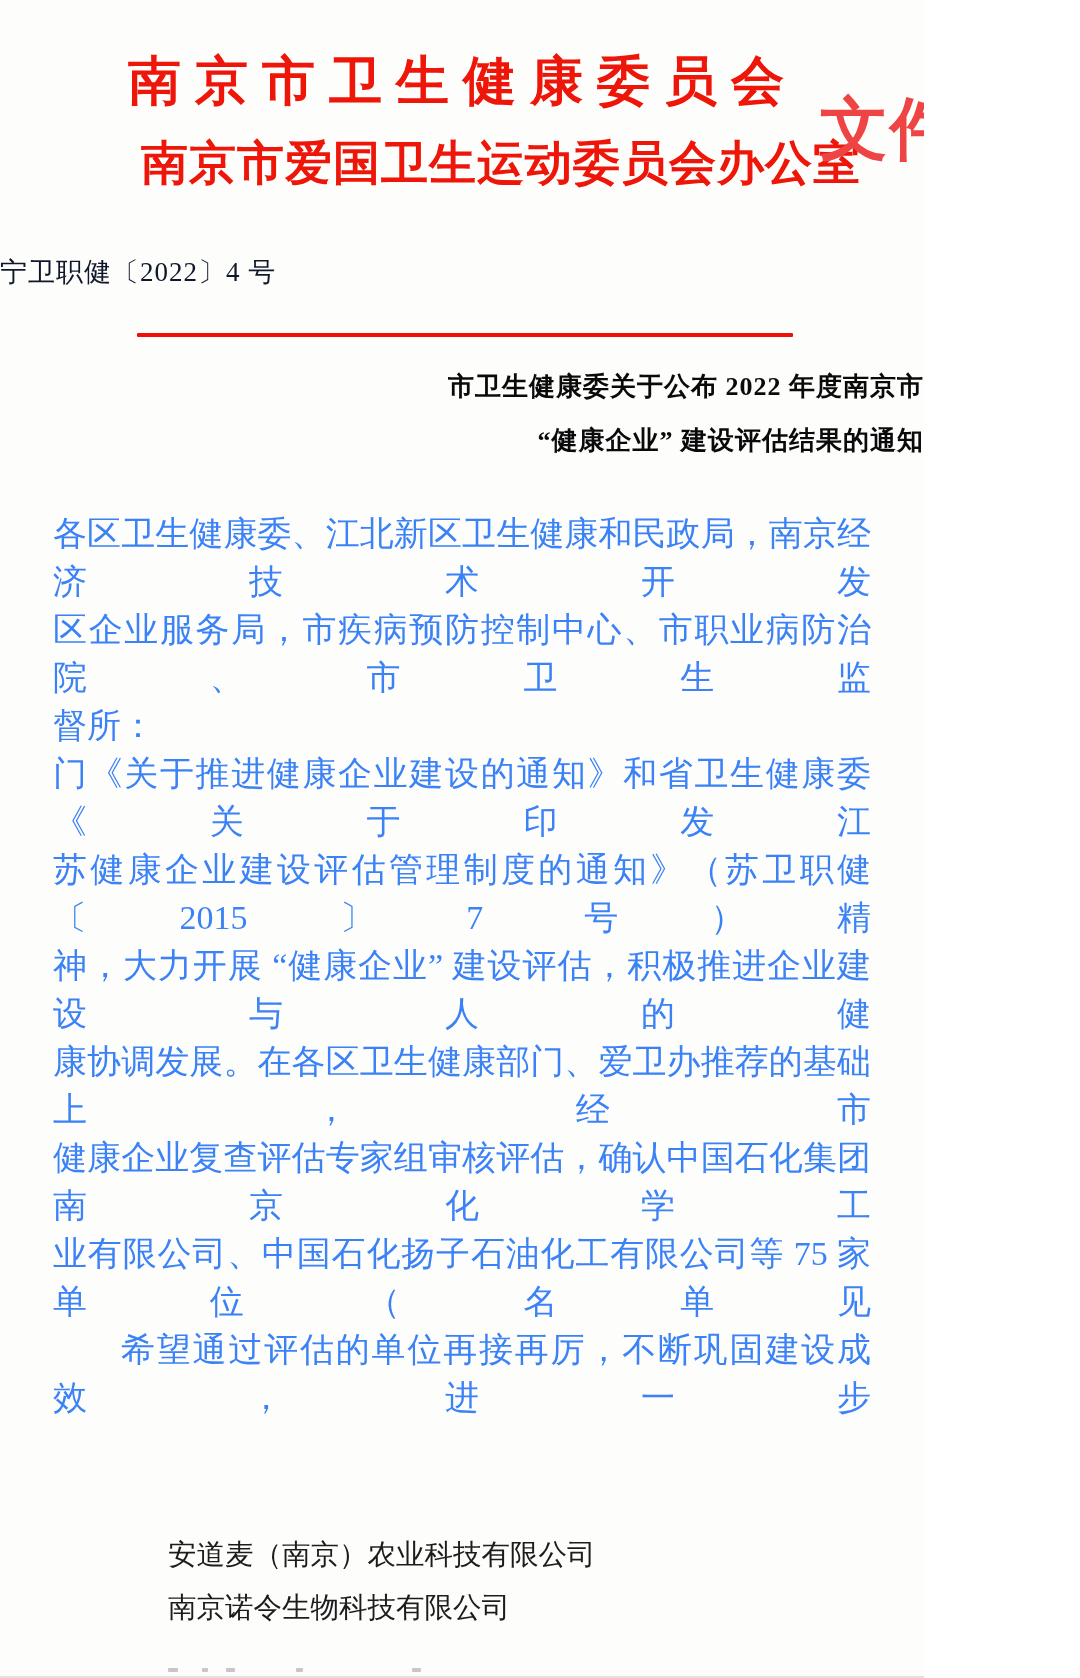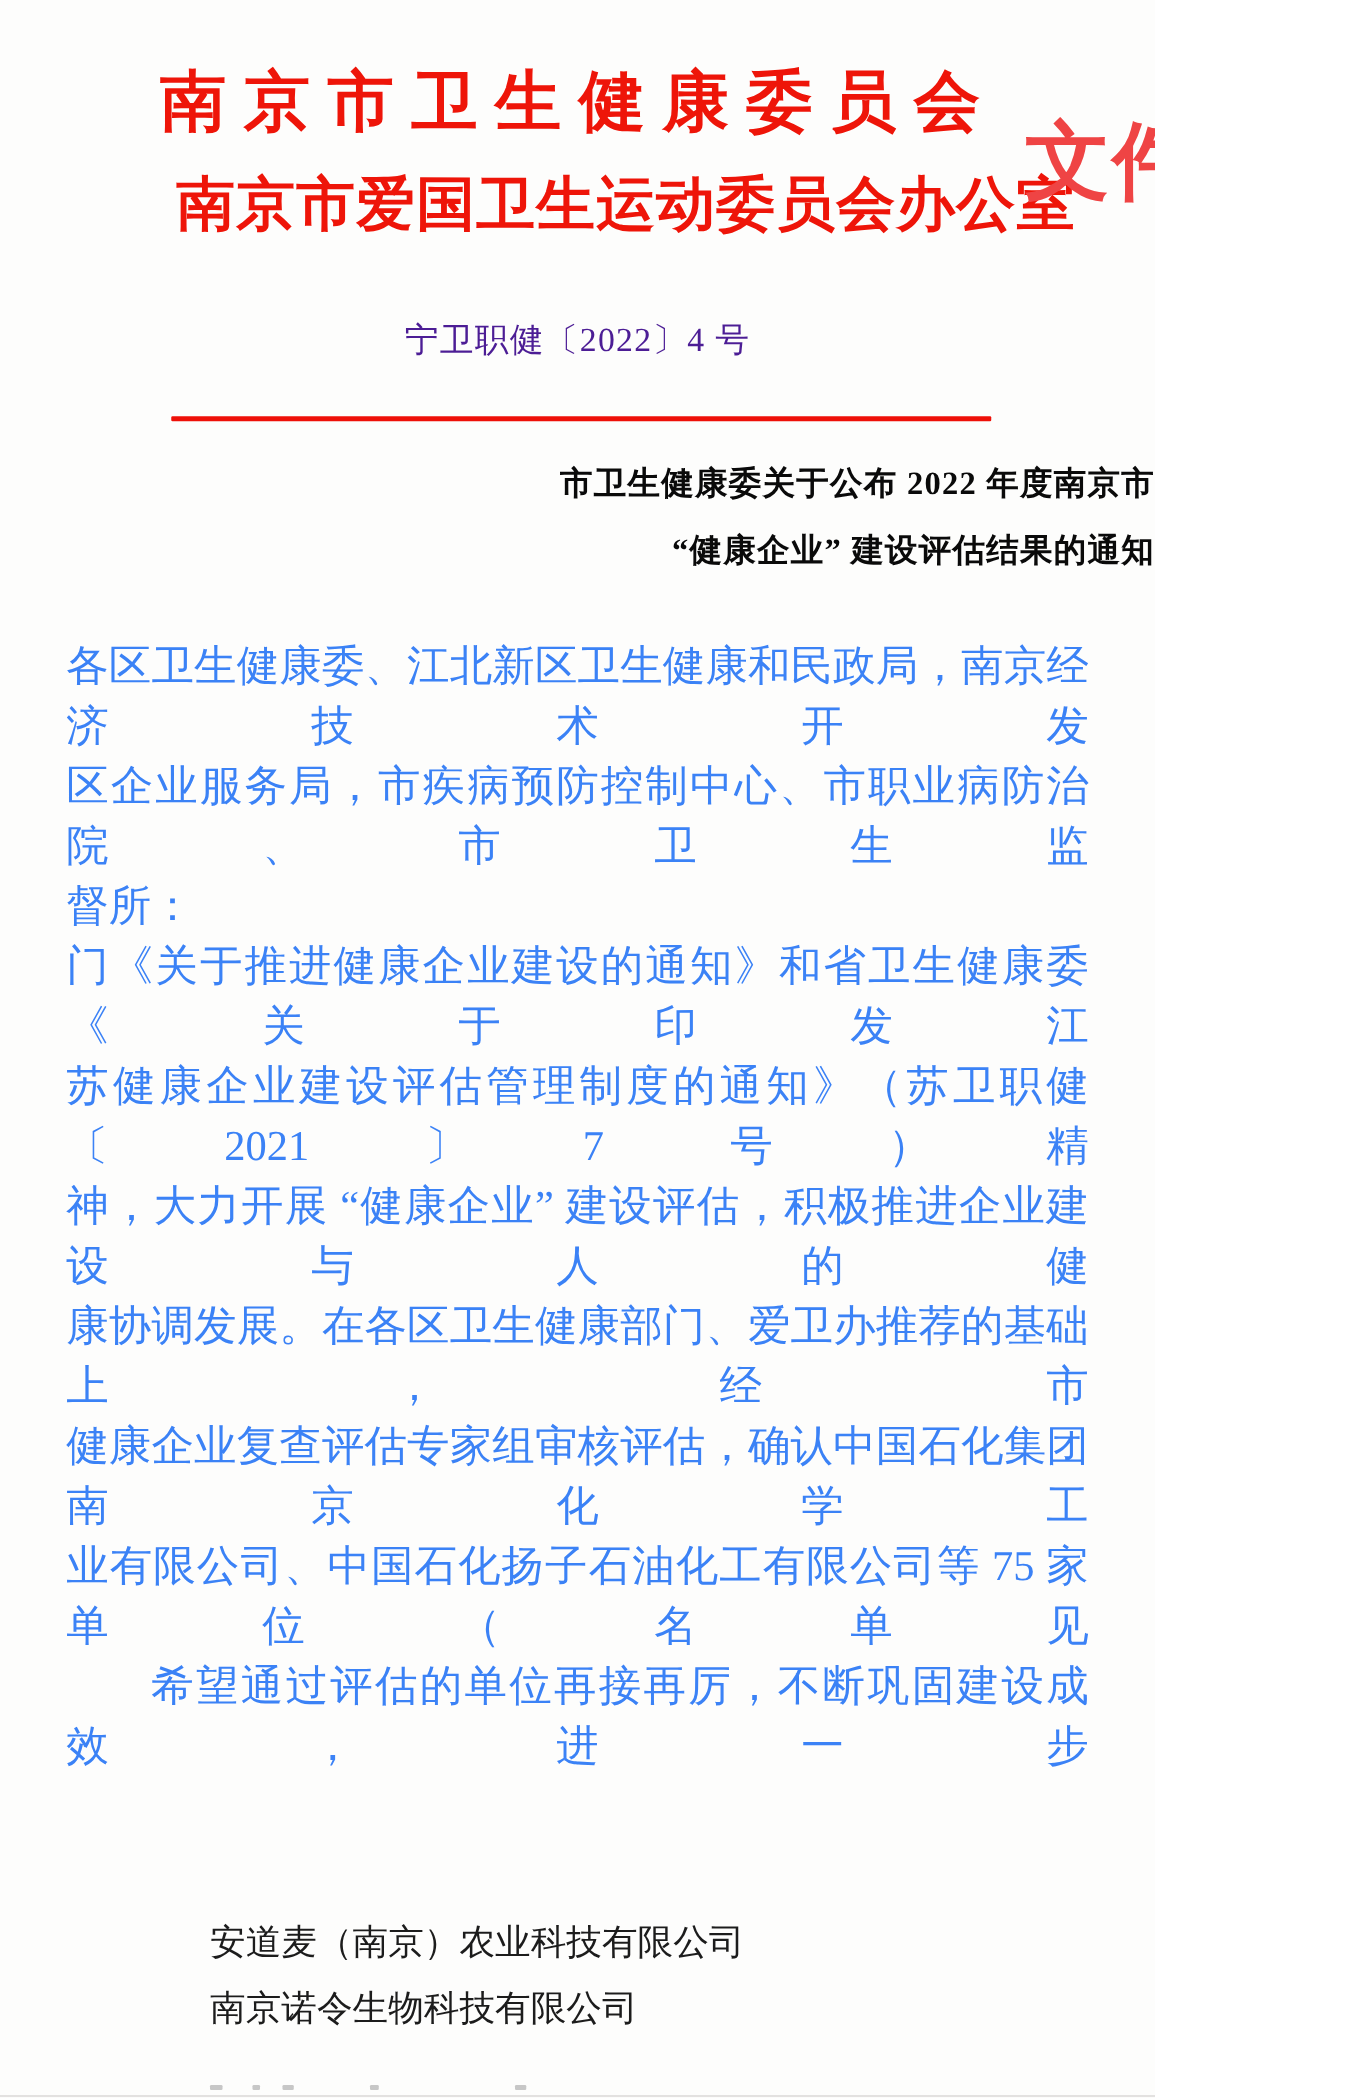--- a/index.html
+++ b/index.html
@@ -23,21 +23,21 @@
     font-size:47px;font-weight:bold;letter-spacing:1px;
     white-space:nowrap;
   }
   .doc-word{
     position:absolute;left:820px;top:84px;
     font-size:68px;font-weight:bold;letter-spacing:2px;
     white-space:nowrap;
   }
   .doc-number{
     position:absolute;left:0;right:0;top:254px;
-    text-align:center;font-size:27px;color:#4c1d95;
+    text-align:left;font-size:27px;color:#0f172a;
     letter-spacing:1px;
   }
   .red-rule{
     position:absolute;left:137px;right:131px;top:333px;
     height:4px;border-radius:1px;
   }
   
   .title{
     text-align:right;font-weight:bold;color:#0a0a0a;
     font-size:26px;line-height:54px;letter-spacing:1px;
@@ -82,21 +82,21 @@
   <div class="title">
     <div>市卫生健康委关于公布 2022 年度南京市</div>
     <div>“健康企业” 建设评估结果的通知</div>
   </div>
 
   <div class="body-text">
     <div class="body-line full">各区卫生健康委、江北新区卫生健康和民政局，南京经济技术开发</div>
     <div class="body-line full">区企业服务局，市疾病预防控制中心、市职业病防治院、市卫生监</div>
     <div class="body-line">督所：</div>
     <div class="body-line full">门《关于推进健康企业建设的通知》和省卫生健康委《关于印发江</div>
-    <div class="body-line full">苏健康企业建设评估管理制度的通知》（苏卫职健〔2021〕7 号）精</div>
+    <div class="body-line full">苏健康企业建设评估管理制度的通知》（苏卫职健〔2015〕7 号）精</div>
     <div class="body-line full">神，大力开展 “健康企业” 建设评估，积极推进企业建设与人的健</div>
     <div class="body-line full">康协调发展。在各区卫生健康部门、爱卫办推荐的基础上，经市</div>
     <div class="body-line full">健康企业复查评估专家组审核评估，确认中国石化集团南京化学工</div>
     <div class="body-line full">业有限公司、中国石化扬子石油化工有限公司等 75 家单位（名单见</div>
     <div class="body-line full indent">希望通过评估的单位再接再厉，不断巩固建设成效，进一步</div>
   </div>
 
   <div class="company-list">
     <div class="list-item">安道麦（南京）农业科技有限公司</div>
     <div class="list-item">南京诺令生物科技有限公司</div>

